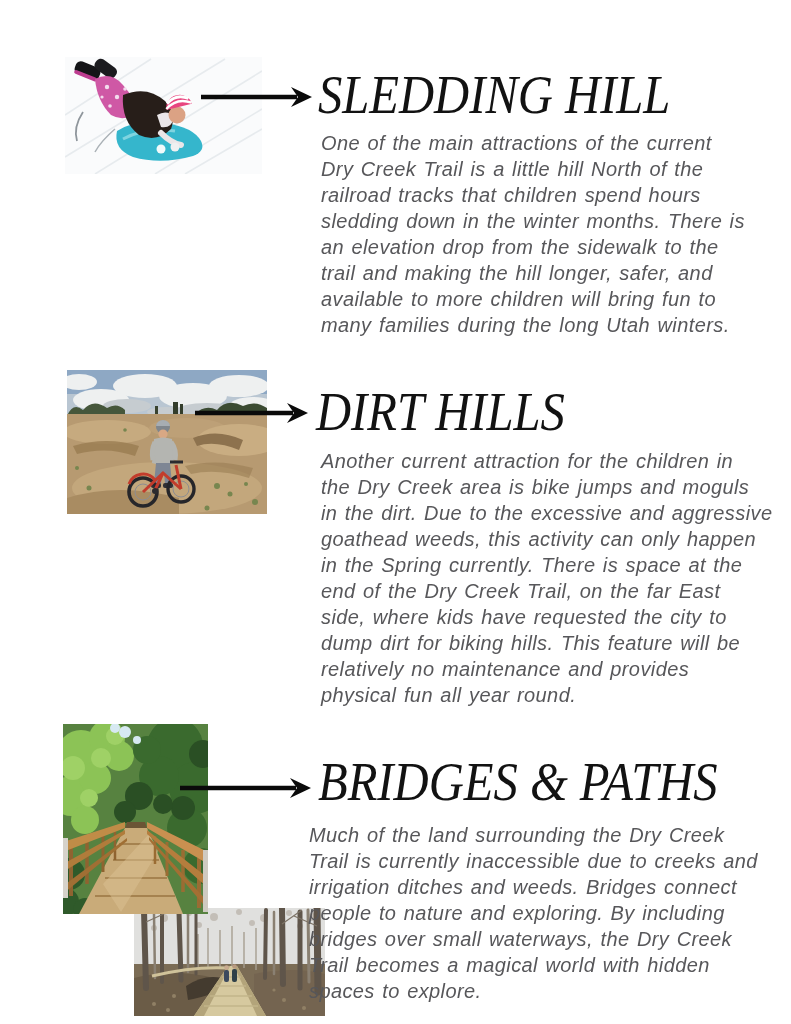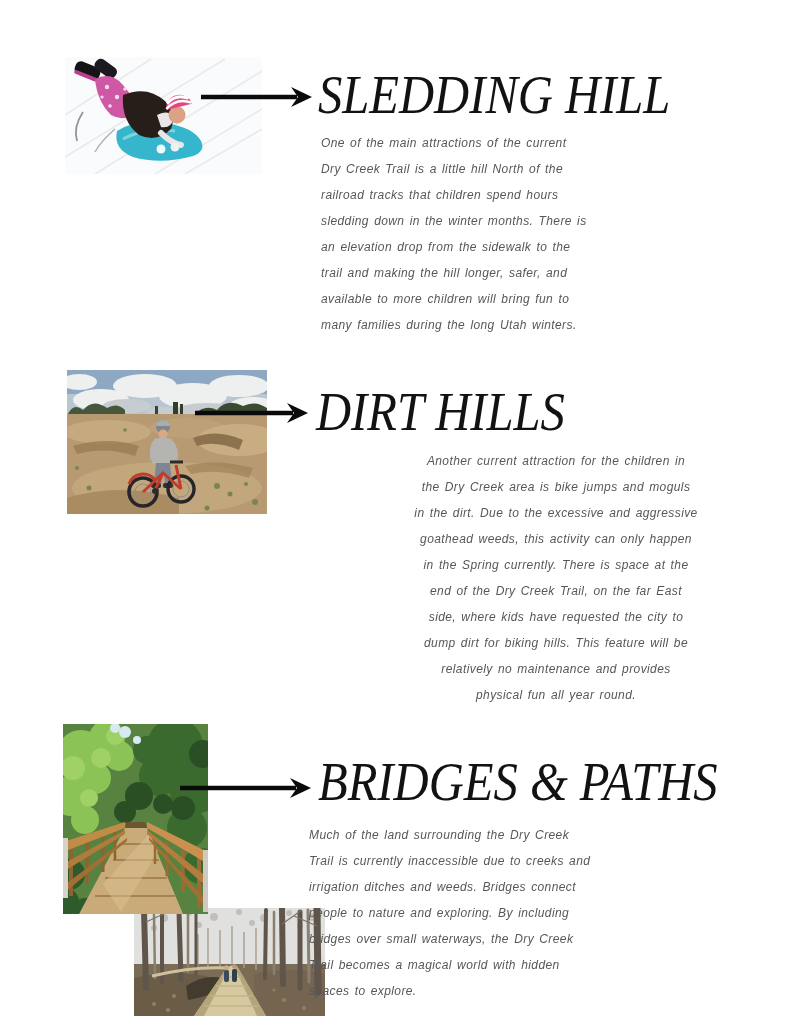--- a/index.html
+++ b/index.html
@@ -41,30 +41,30 @@
     z-index: 5;
   }
   .h1pos { left: 318px; top: 68px;  }
   .h2pos { left: 316px; top: 385px; }
   .h3pos { left: 318px; top: 755px; }
 
   .bodytext {
     position: absolute;
     margin: 0;
     width: 470px;
-    font-size: 12px;
+    font-size: 20px;
     line-height: 26px;
     letter-spacing: 0.4px;
     word-spacing: 1.5px;
     color: var(--body, #57575a);
     white-space: pre-line;
     z-index: 5;
   }
   .b1pos { left: 321px; top: 130px; }
-  .b2pos { left: 321px; top: 448px; text-align: center; }
+  .b2pos { left: 321px; top: 448px; }
   .b3pos { left: 309px; top: 822px; }
 </style>
 </head>
 <body>
 
 <div class="page">
 
   <section>
     <figure class="photo p1">
       <svg width="197" height="117" viewBox="0 0 197 117">

